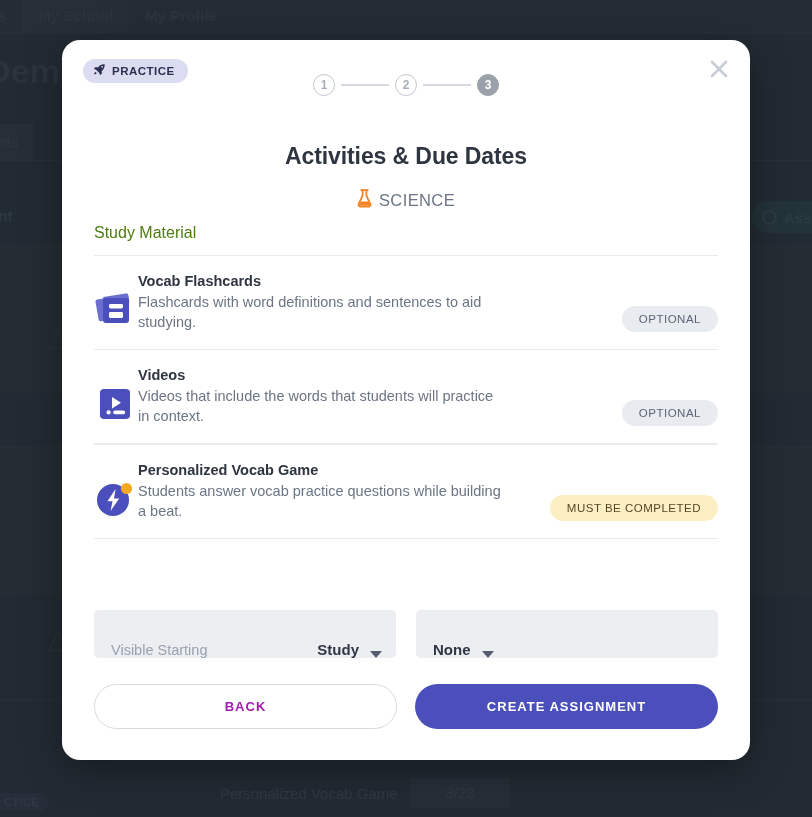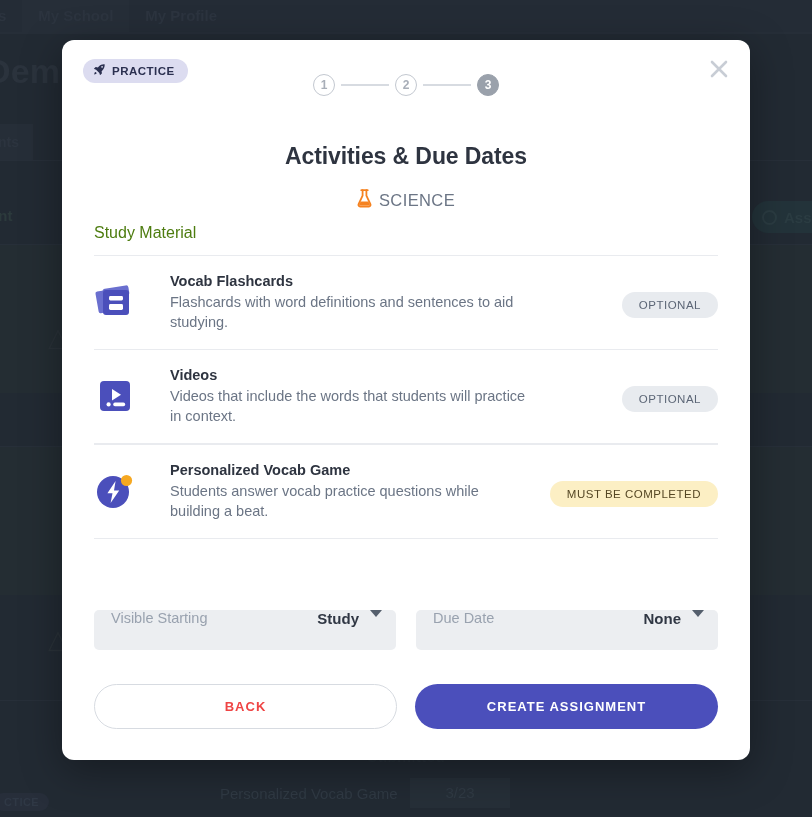--- a/index.html
+++ b/index.html
@@ -146,21 +146,21 @@
     background: #262f38; height: 30px; line-height: 30px;
     width: 100px; text-align: center;
   }
 
   
   .modal {
     position: absolute;
     left: 62px; top: 40px;
     width: 688px; height: 720px;
     background: #ffffff;
-    border-radius: 12px;
+    border-radius: 18px;
     box-shadow: 0 10px 40px rgba(0,0,0,.35);
     overflow: hidden;
   }
 
   .close-btn {
     position: absolute;
     right: 14px; top: 12px;
     width: 34px; height: 34px;
     display: flex; align-items: center; justify-content: center;
     cursor: pointer;
@@ -246,23 +246,23 @@
     font-size: 16px;
     font-weight: normal;
     color: #4d7c0f;
     padding: 14px 0 13px 0;
   }
 
   .hr { height: 1px; background: #e9ebef; }
 
   .activity {
     display: flex;
-    align-items: center;
+    align-items: flex-end;
     padding: 16px 0 17px 0;
-    gap: 32px;
+    gap: 0;
   }
   .act-icon {
     width: 44px; height: 44px;
     flex: 0 0 44px;
     position: relative;
     display: flex; align-items: center; justify-content: center;
   }
   .act-text { flex: 1 1 auto; padding-top: 1px; }
   .act-name {
     font-size: 14.5px;
@@ -299,25 +299,25 @@
   
   .dates {
     position: absolute;
     left: 94px; top: 610px;
     width: 624px;
     display: flex;
     gap: 20px;
   }
   .date-field {
     width: 302px;
-    height: 40px;
+    height: 48px;
     background: #eceef1;
     border-radius: 5px;
     display: flex;
-    align-items: flex-start;
+    align-items: flex-end;
     padding: 0 14px 0 17px;
     cursor: pointer;
   }
   .date-label {
     font-size: 14.5px;
     color: #99a2af;
     flex: 1 1 auto;
   }
   .date-value {
     font-size: 15px;
@@ -350,21 +350,21 @@
     font-weight: bold;
     letter-spacing: 1px;
     cursor: pointer;
     border: none;
     font-family: "Liberation Sans", sans-serif;
   }
   .btn.back {
     width: 306px;
     background: #ffffff;
     border: 1.5px solid #d7dbe1;
-    color: #ef4444;
+    color: #a21caf;
   }
   .btn.create {
     width: 306px;
     background: #4b4fbb;
     color: #ffffff;
   }
 </style>
 </head>
 <body>
 
@@ -522,21 +522,20 @@
       <div class="hr"></div>
     </div>
 
     <div class="dates" style="left:32px; top:570px; width:624px;">
       <div class="date-field">
         <span class="date-label">Visible Starting</span>
         <span class="date-value">Study</span>
         <span class="caret"></span>
       </div>
       <div class="date-field">
-        <span class="date-label">Due Date</span>
         <span class="date-value">None</span>
         <span class="caret"></span>
       </div>
     </div>
 
     <div class="footer" style="left:32px; top:644px; width:624px;">
       <button class="btn back">BACK</button>
       <button class="btn create">CREATE ASSIGNMENT</button>
     </div>
 

